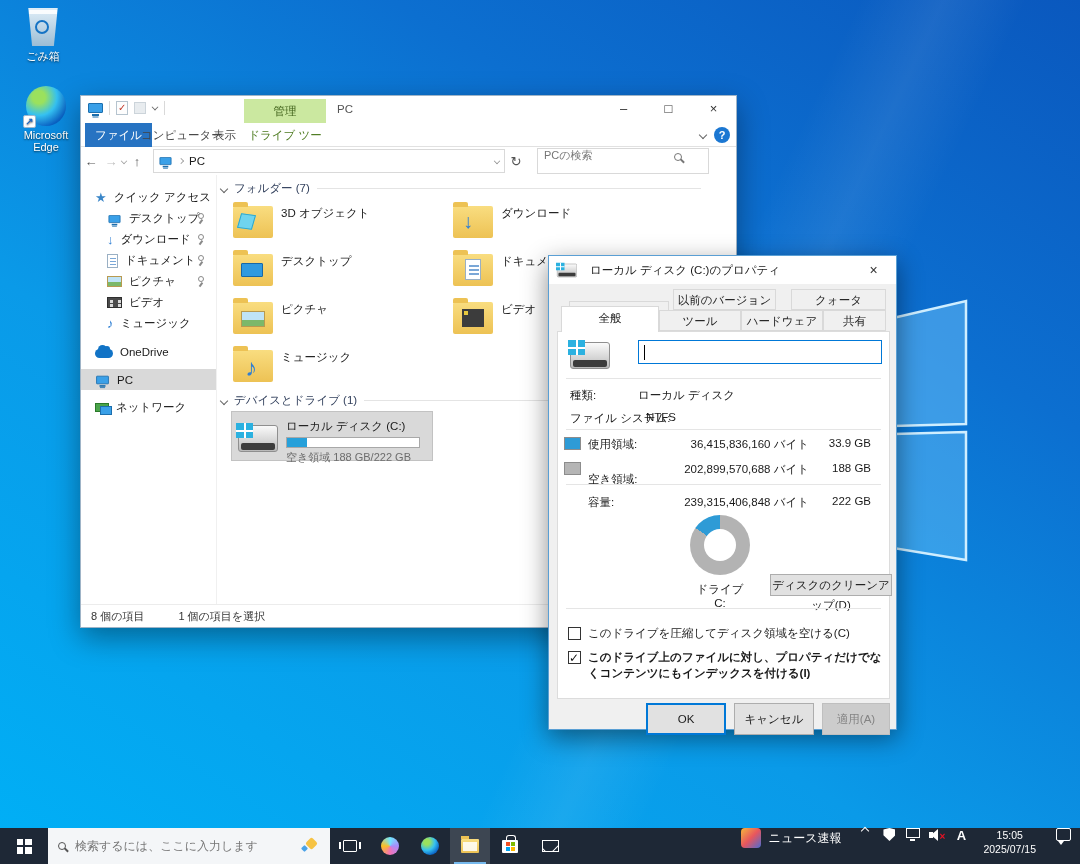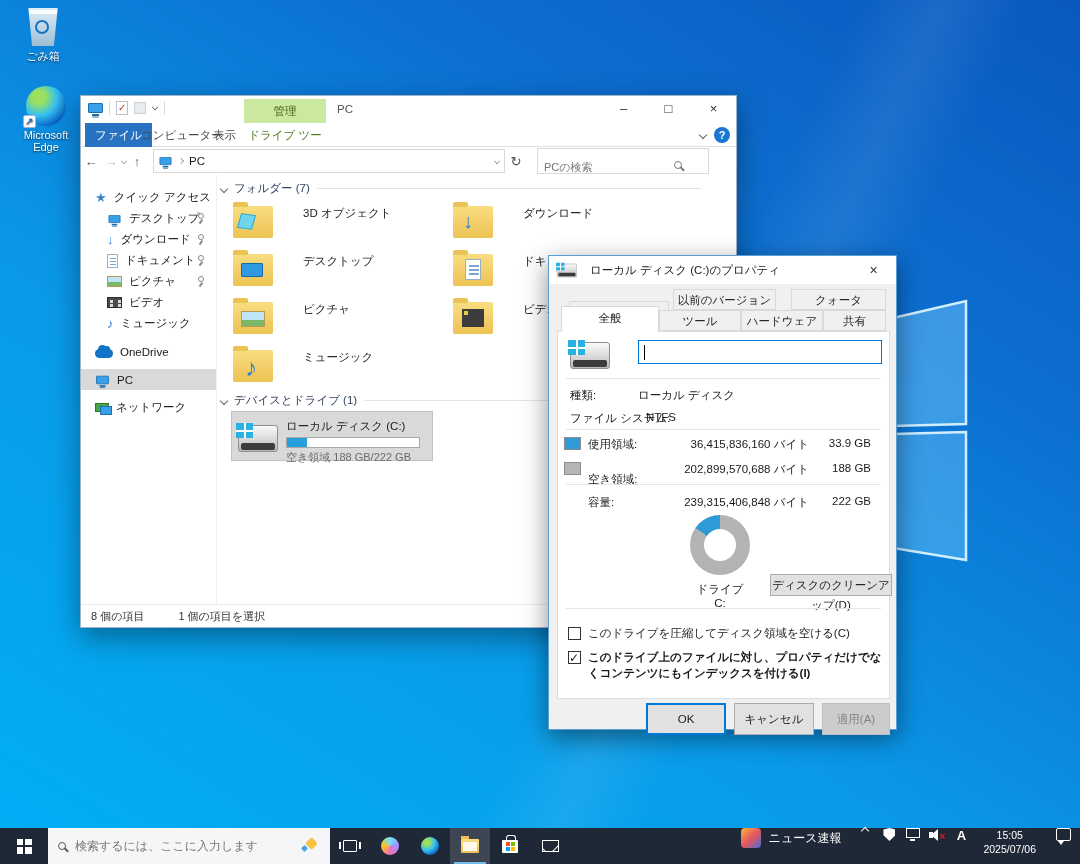--- a/index.html
+++ b/index.html
@@ -47,21 +47,21 @@
   .rtab.file { background:#2773c2; color:#fff; }
   .rtab.ctx { color:#4c7a1e; }
   .help-btn { position:absolute; right:6px; top:4px; width:16px; height:16px; border-radius:50%; background:#1b77d2;
     color:#fff; text-align:center; line-height:16px; font-size:11px; font-weight:bold; }
   .ribbon-collapse { position:absolute; right:30px; top:9px; }
   .addrrow { position:relative; height:28px; background:#fff; display:flex; align-items:center; }
   .navbtn { width:20px; text-align:center; font-size:13px; }
   .addrbox { position:relative; margin-left:6px; width:352px; height:24px; border:1px solid #d9d9d9; display:flex; align-items:center; padding:0 4px; gap:5px; background:#fff; }
   .addr-chev { margin-left:auto; }
   .refresh { width:22px; text-align:center; color:#555; font-size:13px; }
-  .searchbox { position:relative; margin-left:10px; width:172px; height:24px; border:1px solid #d9d9d9; display:flex; align-items:flex-start; padding:12px 6px; background:#fff; }
+  .searchbox { position:relative; margin-left:10px; width:172px; height:24px; border:1px solid #d9d9d9; display:flex; align-items:flex-end; padding:12px 6px; background:#fff; }
   .searchbox input { border:none; outline:none; width:130px; font-size:11px; color:#444; font-family:inherit; background:transparent; }
   .glass { width:8px; height:8px; border:1.5px solid #777; border-radius:50%; position:relative; flex:none; }
   .glass::after { content:""; position:absolute; width:5px; height:1.5px; background:#777; transform:rotate(45deg); right:-4px; bottom:-1px; }
   .ex-body { position:absolute; left:0; top:79px; right:0; bottom:23px; display:flex; }
   .sidebar { width:136px; border-right:1px solid #f0f0f0; padding-top:12px; }
   .side-item { position:relative; height:21px; display:flex; align-items:center; gap:7px; padding-left:14px; }
   .side-item.child { padding-left:26px; }
   .side-item.sel { background:#d9d9d9; }
   .side-item .pin { position:absolute; right:10px; }
   .pin { width:10px; height:11px; position:relative; display:inline-block; }
@@ -76,21 +76,21 @@
   .vid-ic { width:15px; height:11px; background:#4a4a4a; border:1px solid #2e2e2e; position:relative; }
   .vid-ic::after { content:""; position:absolute; left:2px; top:2px; width:3px; height:3px; background:#d8d8d8; box-shadow:8px 0 0 #d8d8d8,0 4px 0 #d8d8d8,8px 4px 0 #d8d8d8; }
   .cloud { width:18px; height:9px; background:#1173c6; border-radius:10px; position:relative; margin-top:4px; }
   .cloud::before { content:""; position:absolute; width:9px; height:9px; background:#1173c6; border-radius:50%; left:3px; top:-4px; }
   .cloud::after { content:""; position:absolute; width:6px; height:6px; background:#1173c6; border-radius:50%; right:3px; top:-3px; }
   .net-ic { width:14px; height:9px; background:#4aa44a; border:1px solid #2a7a2a; position:relative; }
   .net-ic::after { content:""; position:absolute; right:-4px; bottom:-4px; width:10px; height:7px; background:#3aa0e8; border:1px solid #1c6fae; }
   .content { position:relative; flex:1; }
   .group-hd { position:absolute; display:flex; align-items:center; gap:7px; color:#34425e; width:480px; }
   .group-hd .rule { flex:1; height:1px; background:#e4e4e4; }
-  .tile { position:absolute; width:212px; height:46px; display:flex;gap:22px; }
+  .tile { position:absolute; width:212px; height:46px; display:flex; }
   .folder { width:40px; height:32px; position:relative; margin:7px 8px 0 4px; flex:none;
     background:linear-gradient(180deg,#f9dd80,#edc254); border-radius:2px; }
   .folder::before { content:""; position:absolute; left:0; top:-4px; width:15px; height:5px; background:#edc254; border-radius:2px 2px 0 0; }
   .folder .ov { position:absolute; }
   .tile-label { padding-top:7px; }
   .ov-cube { left:6px; top:8px; width:15px; height:15px; background:#6fd4ee; border:1px solid #2fa6c8; transform:rotate(8deg) skewX(-8deg); }
   .ov-down { left:10px; top:4px; color:#2f7fd3; font-size:20px; font-weight:bold; }
   .ov-desk { left:8px; top:9px; width:22px; height:14px; background:#2f9ae0; border:1px solid #1668a8; border-radius:1px; }
   .ov-doc { left:12px; top:5px; width:16px; height:21px; background:#fff; border:1px solid #9ab0c4; }
   .ov-doc::after { content:""; position:absolute; left:3px; top:5px; width:10px; height:1.5px; background:#7aa7d7; box-shadow:0 4px 0 #7aa7d7,0 8px 0 #7aa7d7; }
@@ -497,21 +497,21 @@
       <div class="tray-btn">
           <span class="spk">
             <span class="mute-x">×</span>
           </span>
         </div>
       <div class="tray-btn">
           <span class="ime">A</span>
         </div>
       <div class="clock">
         <span>15:05</span>
-        <span>2025/07/06</span>
+        <span>2025/07/15</span>
       </div>
       <div class="tb-btn-wide">
           <span class="ac-ic"></span>
         </div>
     </div>
   </div>
 
 </div>
 
 </body></html>

